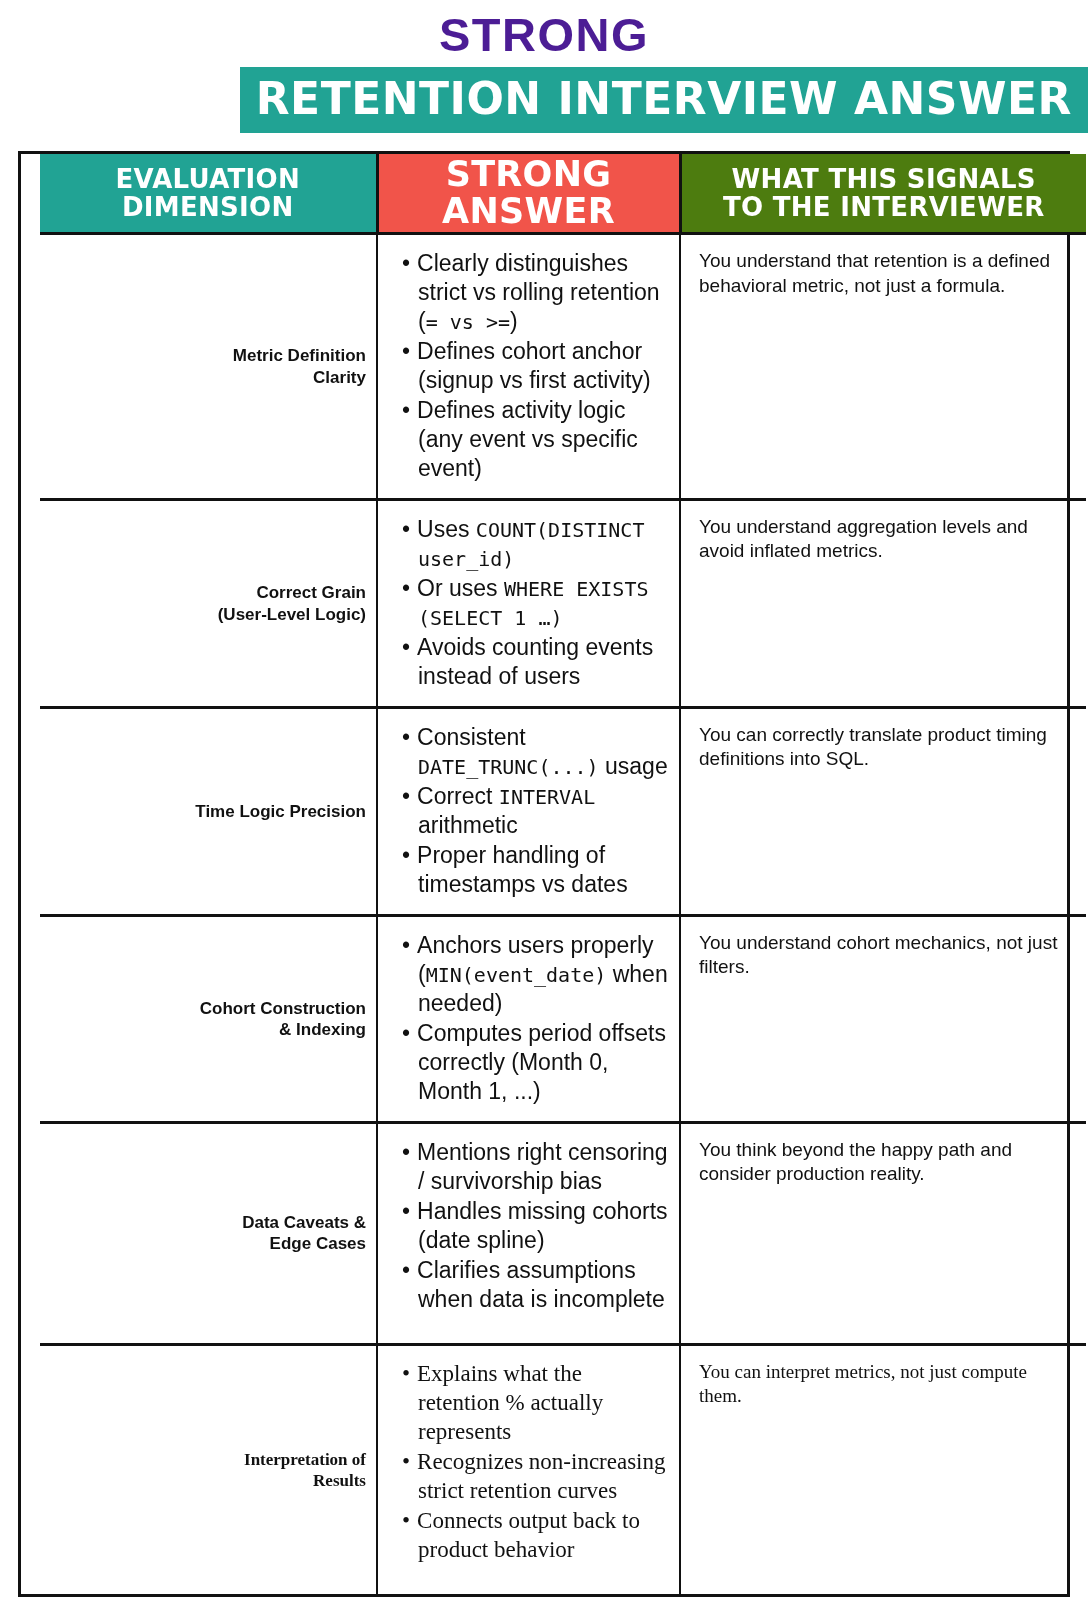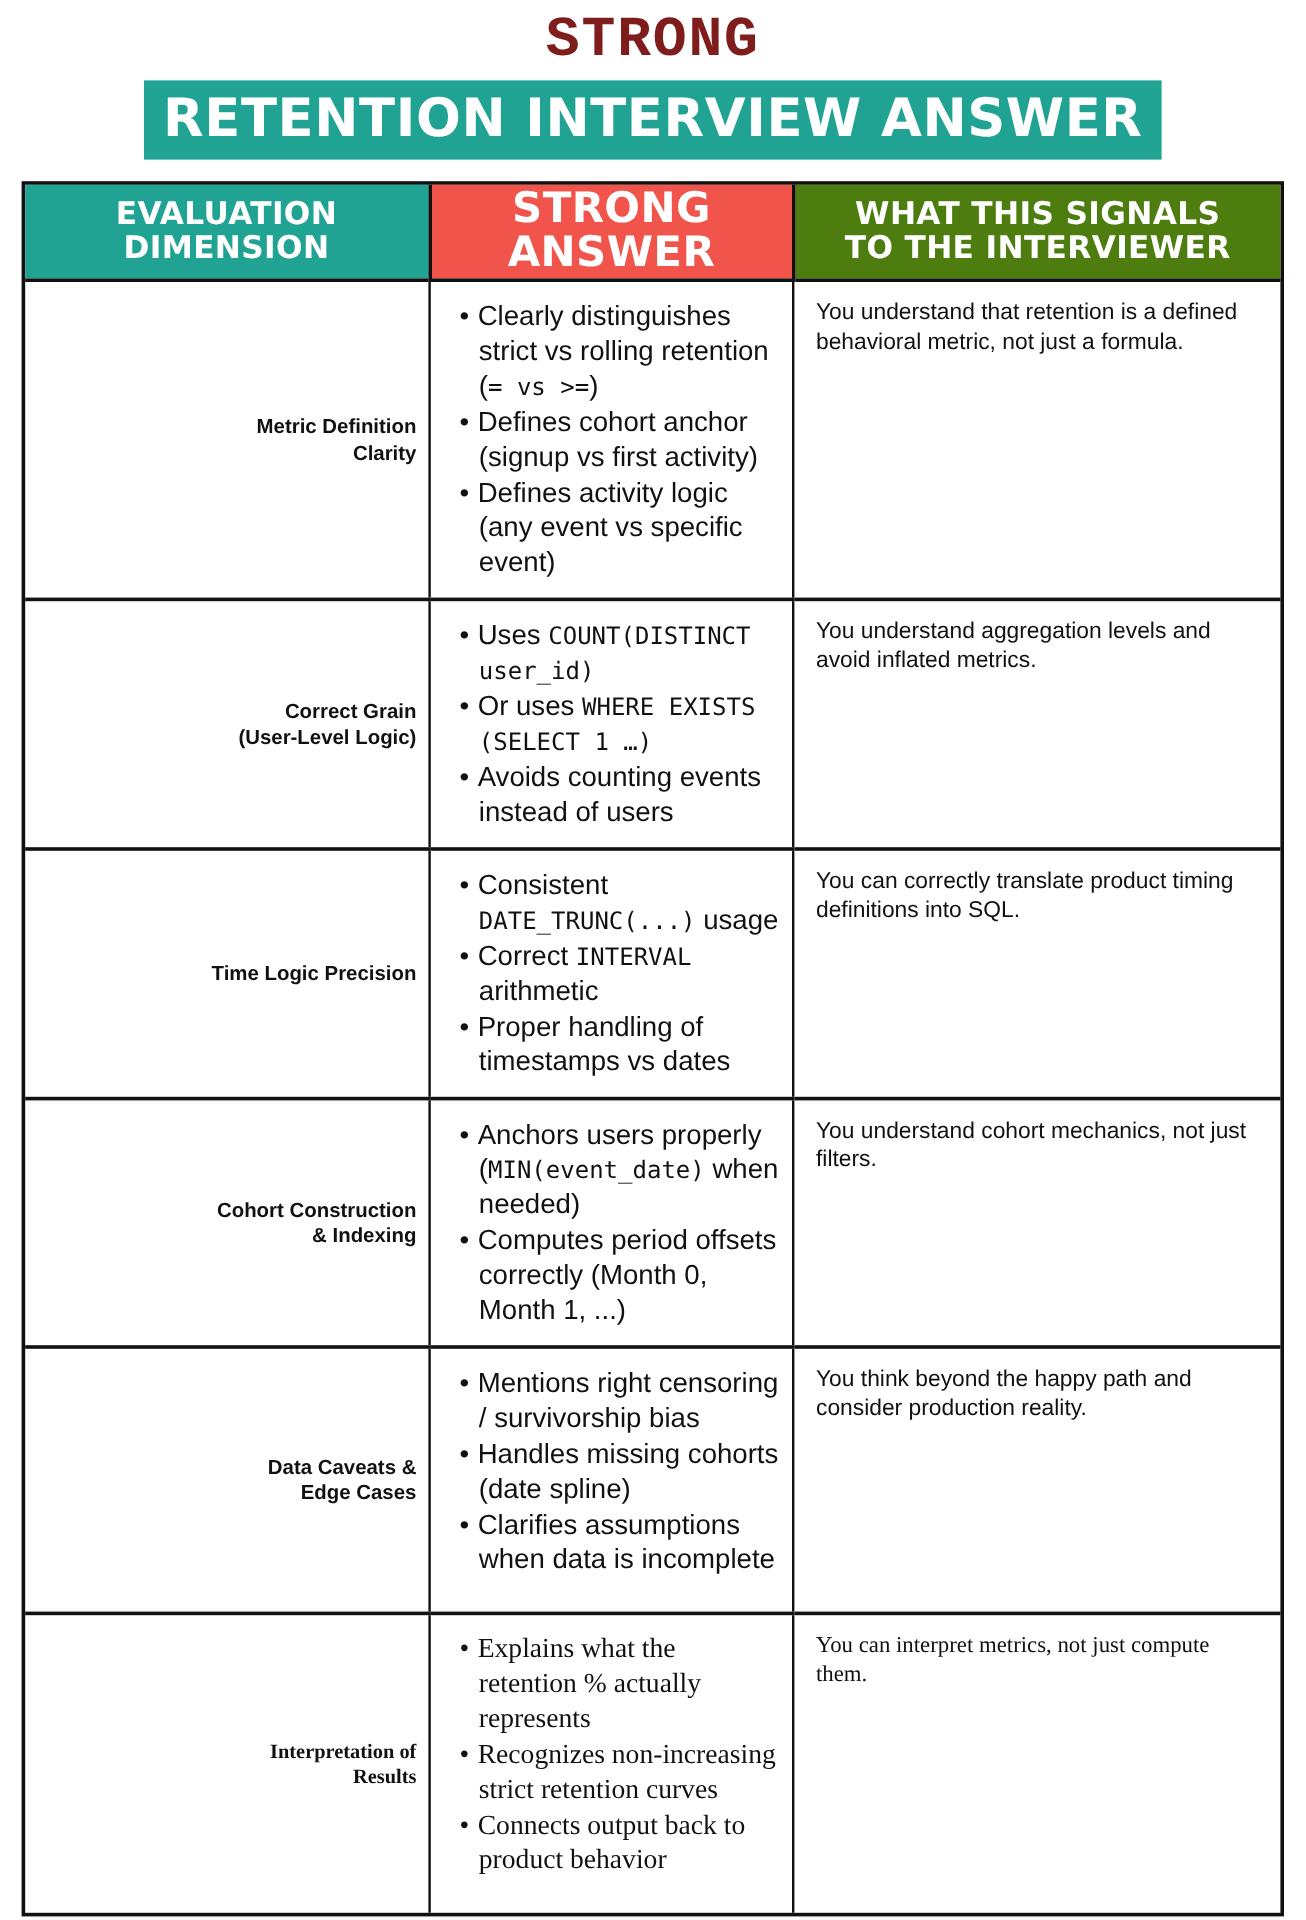--- a/index.html
+++ b/index.html
@@ -26,28 +26,28 @@
   
   .title-block {
     text-align: center;
     padding-top: 10px;
   }
   .title-kicker {
     font-size: 47px;
     font-weight: 900;
     letter-spacing: 1.5px;
     line-height: 1.05;
-    color: #7f1d1d;
+    color: #4c1d95;
     text-transform: uppercase;
-    font-family: Liberation Mono, monospace;
+    font-family: Liberation Sans, sans-serif;
     margin: 0 0 8px 0;
   }
   .title-banner-wrap {
     display: block;
-    text-align: center;
+    text-align: right;
   }
   .title-banner {
     display: inline-block;
     background: #21A394;
     color: #ffffff;
     font-size: 44px;
     font-weight: 900;
     letter-spacing: 0.5px;
     line-height: 1.0;
     padding: 10px 16px 12px 16px;
@@ -59,20 +59,21 @@
   
   .table-wrap {
     margin: 18px 18px 0 18px;
     border: 3px solid #111111;
     box-sizing: border-box;
   }
   table.grid {
     width: 100%;
     border-collapse: collapse;
     table-layout: fixed;
+    margin-left: 19px;
   }
   table.grid col.c1 { width: 337px; }
   table.grid col.c2 { width: 303px; }
   table.grid col.c3 { width: 406px; }
 
   thead th {
     padding: 0;
     border: 0;
     vertical-align: middle;
     height: 78px;

